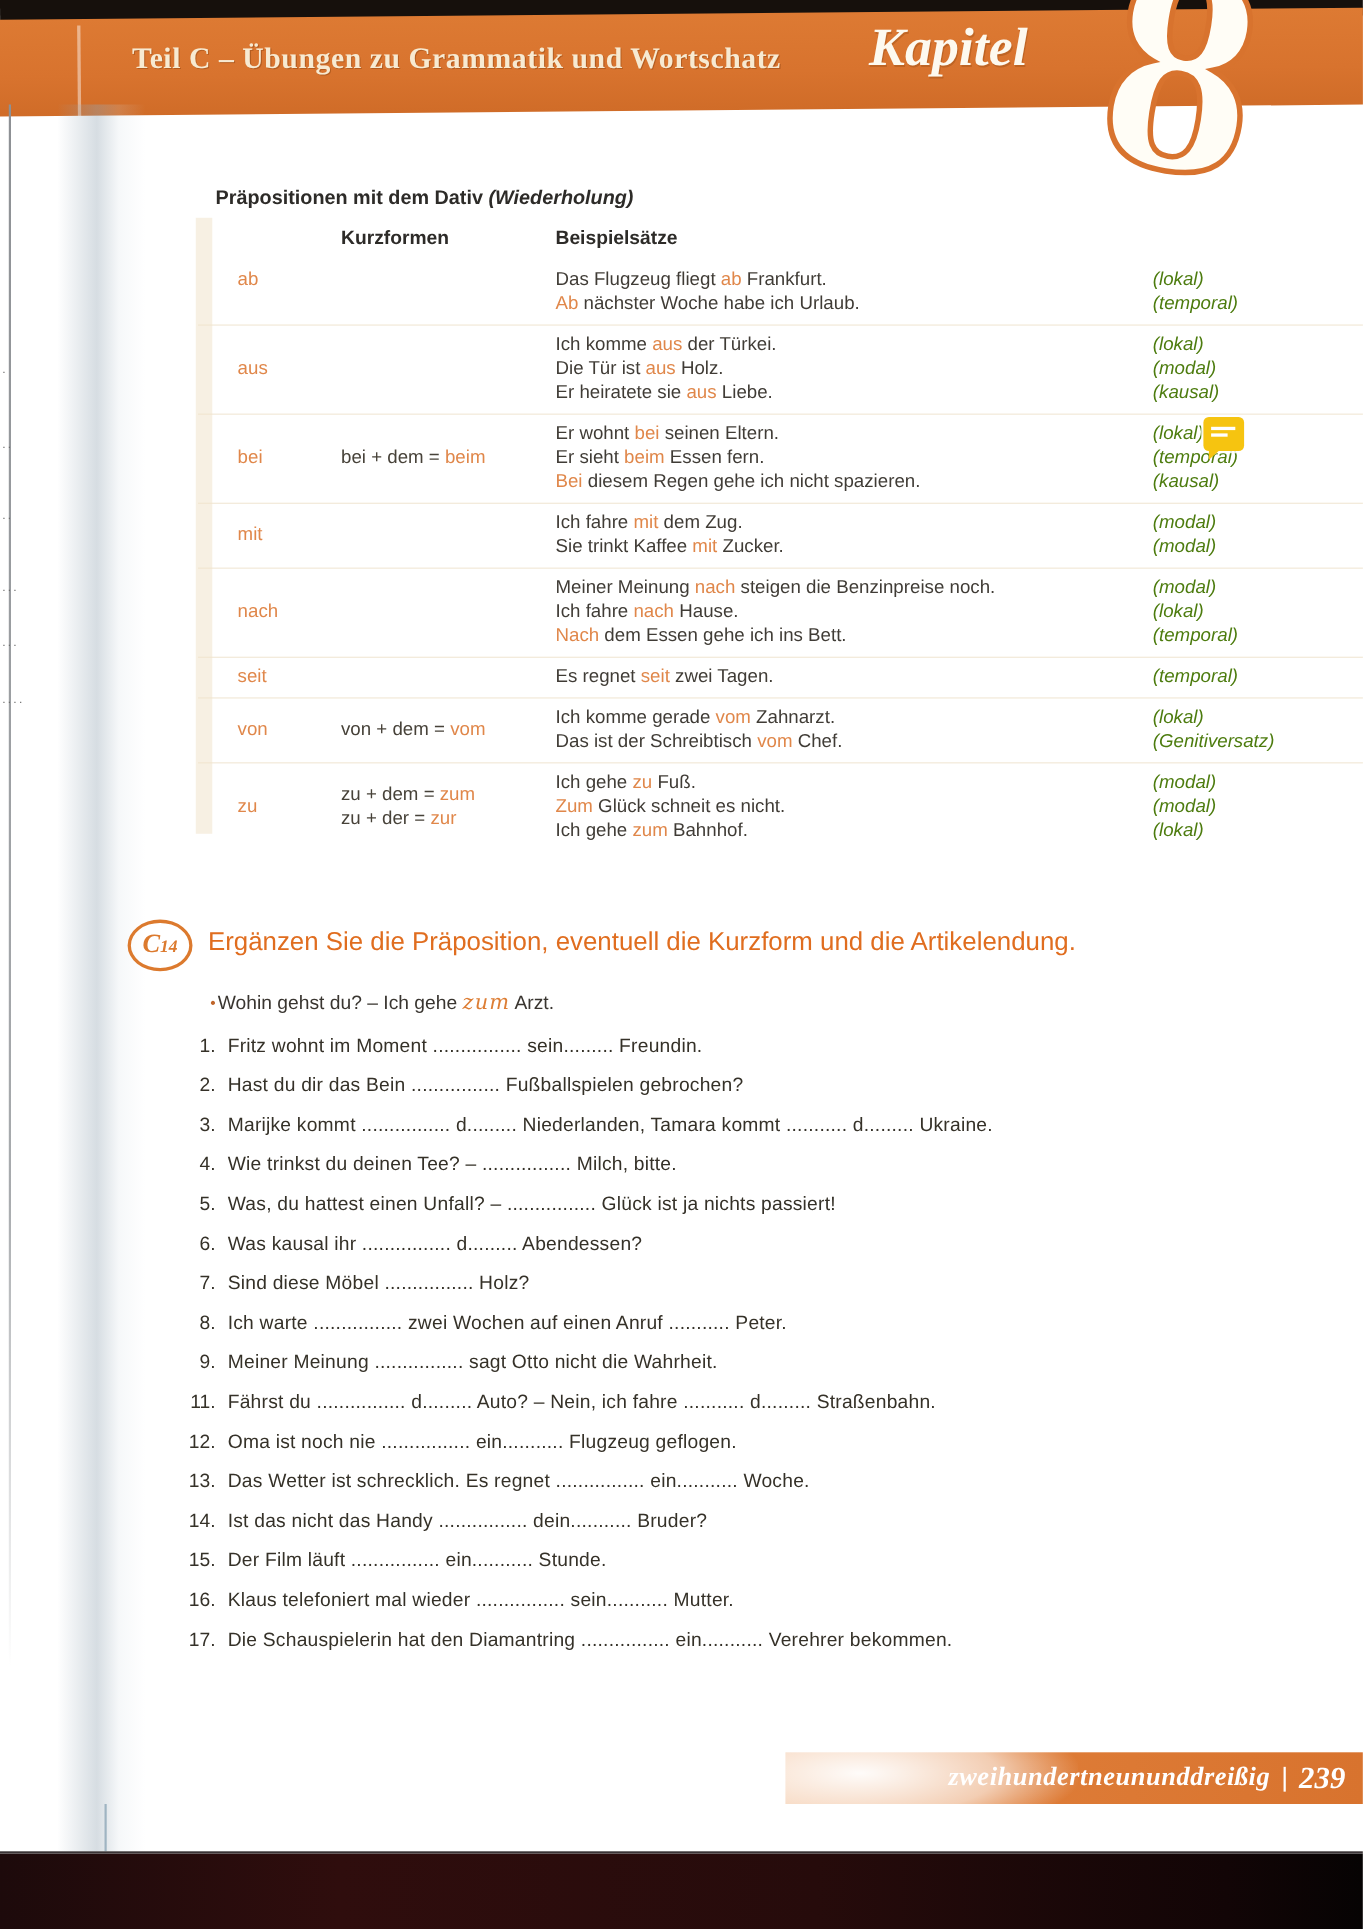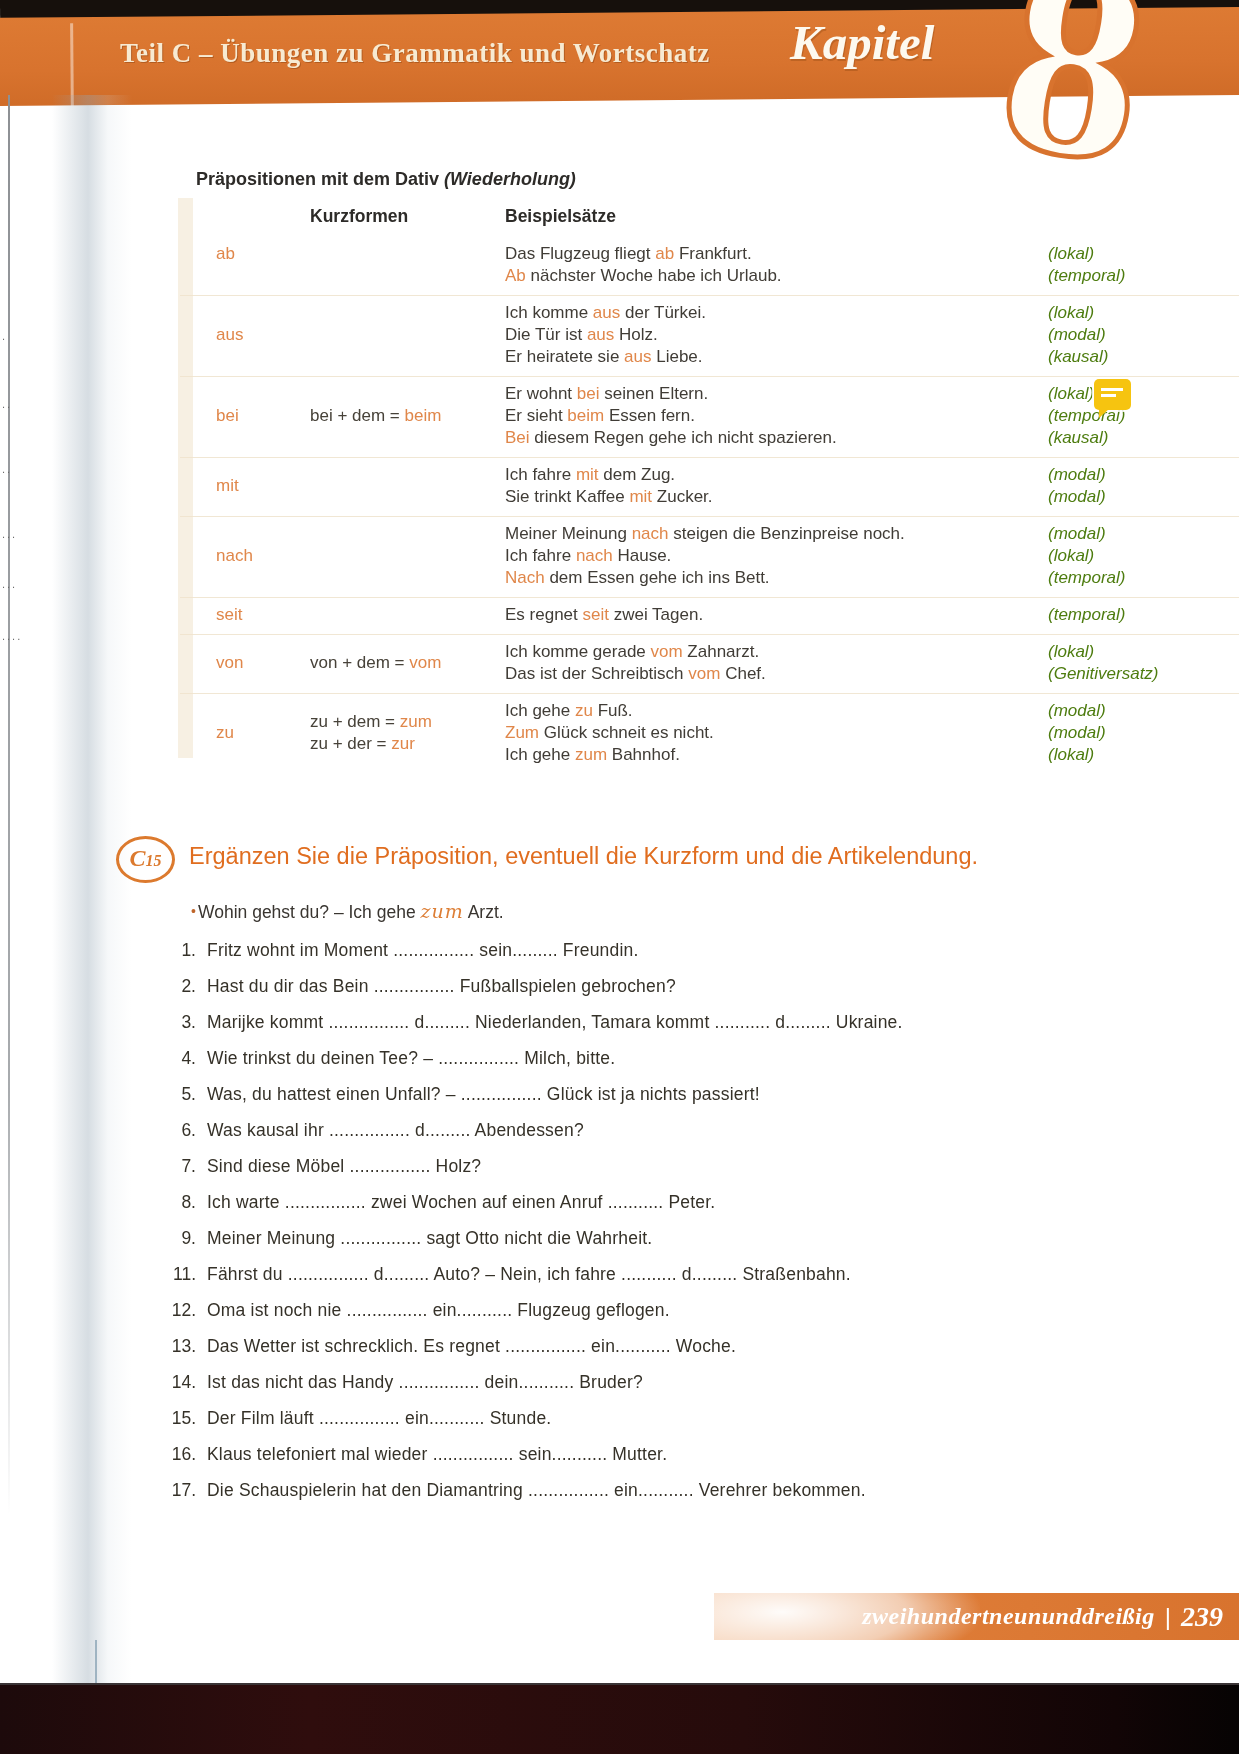--- a/index.html
+++ b/index.html
@@ -258,21 +258,21 @@
           <div class="line">
             <span class="sent">Ich gehe <span class="hl">zum</span> Bahnhof.</span>
             <span class="cat">(lokal)</span>
           </div>
         </div>
       </div>
     </div>
 </div>
 
 <div class="ex-head">
-  <span class="badge"><span>C</span><span class="small">15</span></span>
+  <span class="badge"><span>C</span><span class="small">14</span></span>
   <span class="ex-title">Ergänzen Sie die Präposition, eventuell die Kurzform und die Artikelendung.</span>
 </div>
 
 <div class="ex-example">
   <span class="bullet">•</span>
   <span class="etext" id="example-text">Wohin gehst du? – Ich gehe <span class="hl script">zum</span> Arzt.</span>
 </div>
 
 <div class="ex-items" id="ex-items">
     <div class="item">

